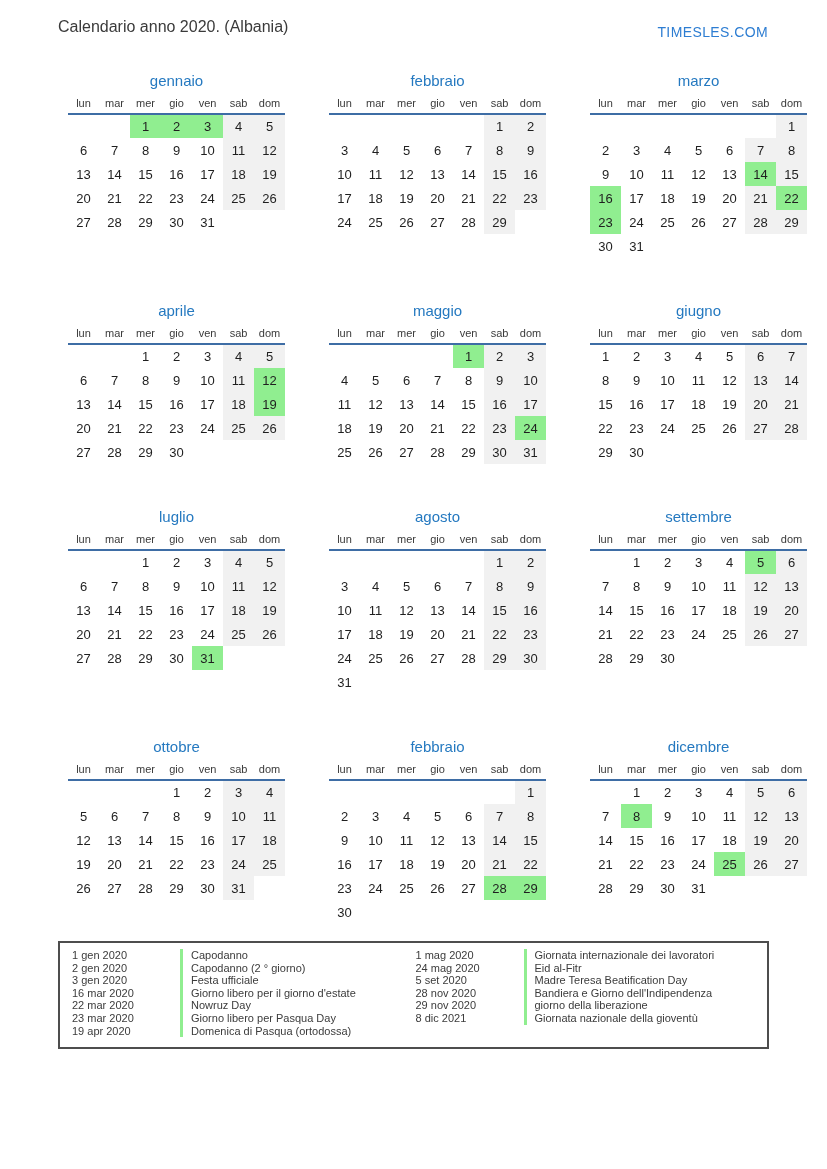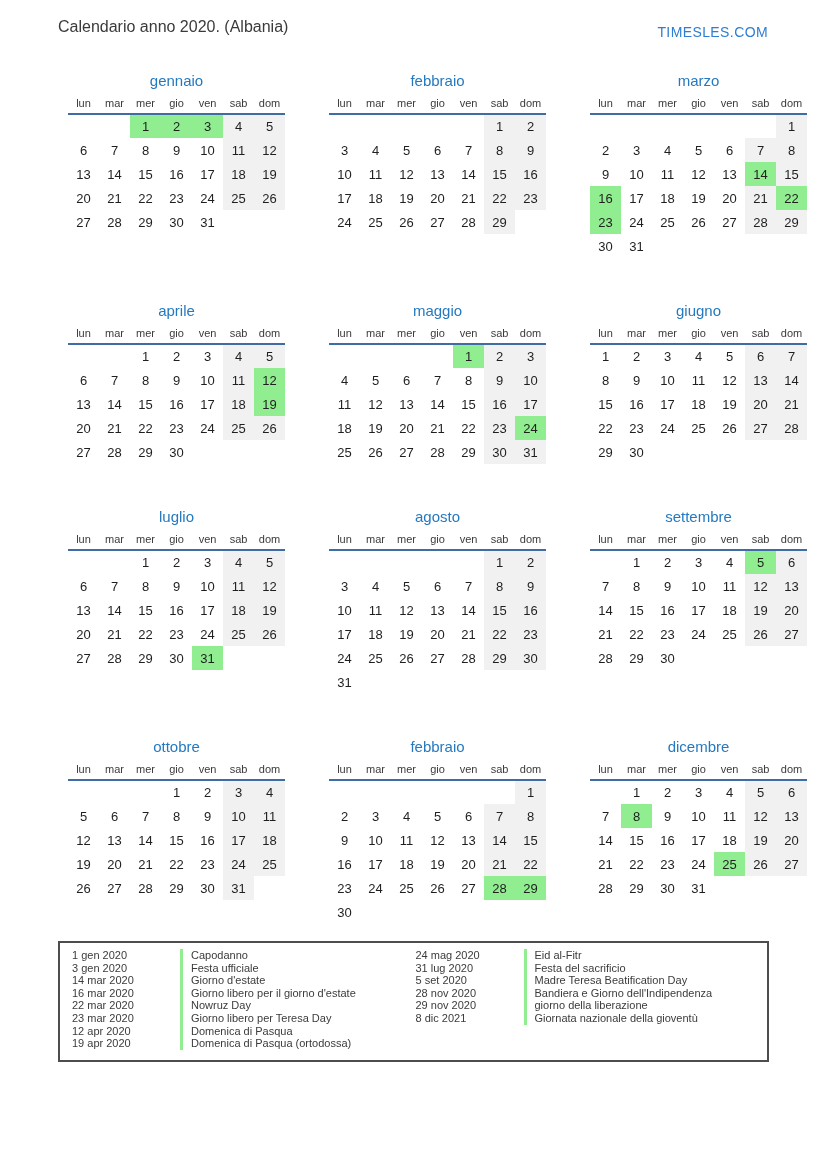--- a/index.html
+++ b/index.html
@@ -850,65 +850,60 @@
   </div>
 
 <div class="legend">
   <div class="legend-col">
       <div class="legend-row">
         <span class="legend-date">1 gen 2020</span>
         <span class="legend-bar"></span>
         <span class="legend-label">Capodanno</span>
       </div>
       <div class="legend-row">
+        <span class="legend-date">2 gen 2020</span>
+        <span class="legend-bar"></span>
+        <span class="legend-label">Capodanno (2 ° giorno)</span>
+      </div>
+      <div class="legend-row">
         <span class="legend-date">3 gen 2020</span>
         <span class="legend-bar"></span>
         <span class="legend-label">Festa ufficiale</span>
       </div>
       <div class="legend-row">
-        <span class="legend-date">14 mar 2020</span>
-        <span class="legend-bar"></span>
-        <span class="legend-label">Giorno d'estate</span>
-      </div>
-      <div class="legend-row">
         <span class="legend-date">16 mar 2020</span>
         <span class="legend-bar"></span>
         <span class="legend-label">Giorno libero per il giorno d'estate</span>
       </div>
       <div class="legend-row">
         <span class="legend-date">22 mar 2020</span>
         <span class="legend-bar"></span>
         <span class="legend-label">Nowruz Day</span>
       </div>
       <div class="legend-row">
         <span class="legend-date">23 mar 2020</span>
         <span class="legend-bar"></span>
-        <span class="legend-label">Giorno libero per Teresa Day</span>
-      </div>
-      <div class="legend-row">
-        <span class="legend-date">12 apr 2020</span>
-        <span class="legend-bar"></span>
-        <span class="legend-label">Domenica di Pasqua</span>
+        <span class="legend-label">Giorno libero per Pasqua Day</span>
       </div>
       <div class="legend-row">
         <span class="legend-date">19 apr 2020</span>
         <span class="legend-bar"></span>
         <span class="legend-label">Domenica di Pasqua (ortodossa)</span>
       </div>
     </div>
   <div class="legend-col">
       <div class="legend-row">
+        <span class="legend-date">1 mag 2020</span>
+        <span class="legend-bar"></span>
+        <span class="legend-label">Giornata internazionale dei lavoratori</span>
+      </div>
+      <div class="legend-row">
         <span class="legend-date">24 mag 2020</span>
         <span class="legend-bar"></span>
         <span class="legend-label">Eid al-Fitr</span>
-      </div>
-      <div class="legend-row">
-        <span class="legend-date">31 lug 2020</span>
-        <span class="legend-bar"></span>
-        <span class="legend-label">Festa del sacrificio</span>
       </div>
       <div class="legend-row">
         <span class="legend-date">5 set 2020</span>
         <span class="legend-bar"></span>
         <span class="legend-label">Madre Teresa Beatification Day</span>
       </div>
       <div class="legend-row">
         <span class="legend-date">28 nov 2020</span>
         <span class="legend-bar"></span>
         <span class="legend-label">Bandiera e Giorno dell'Indipendenza</span>

